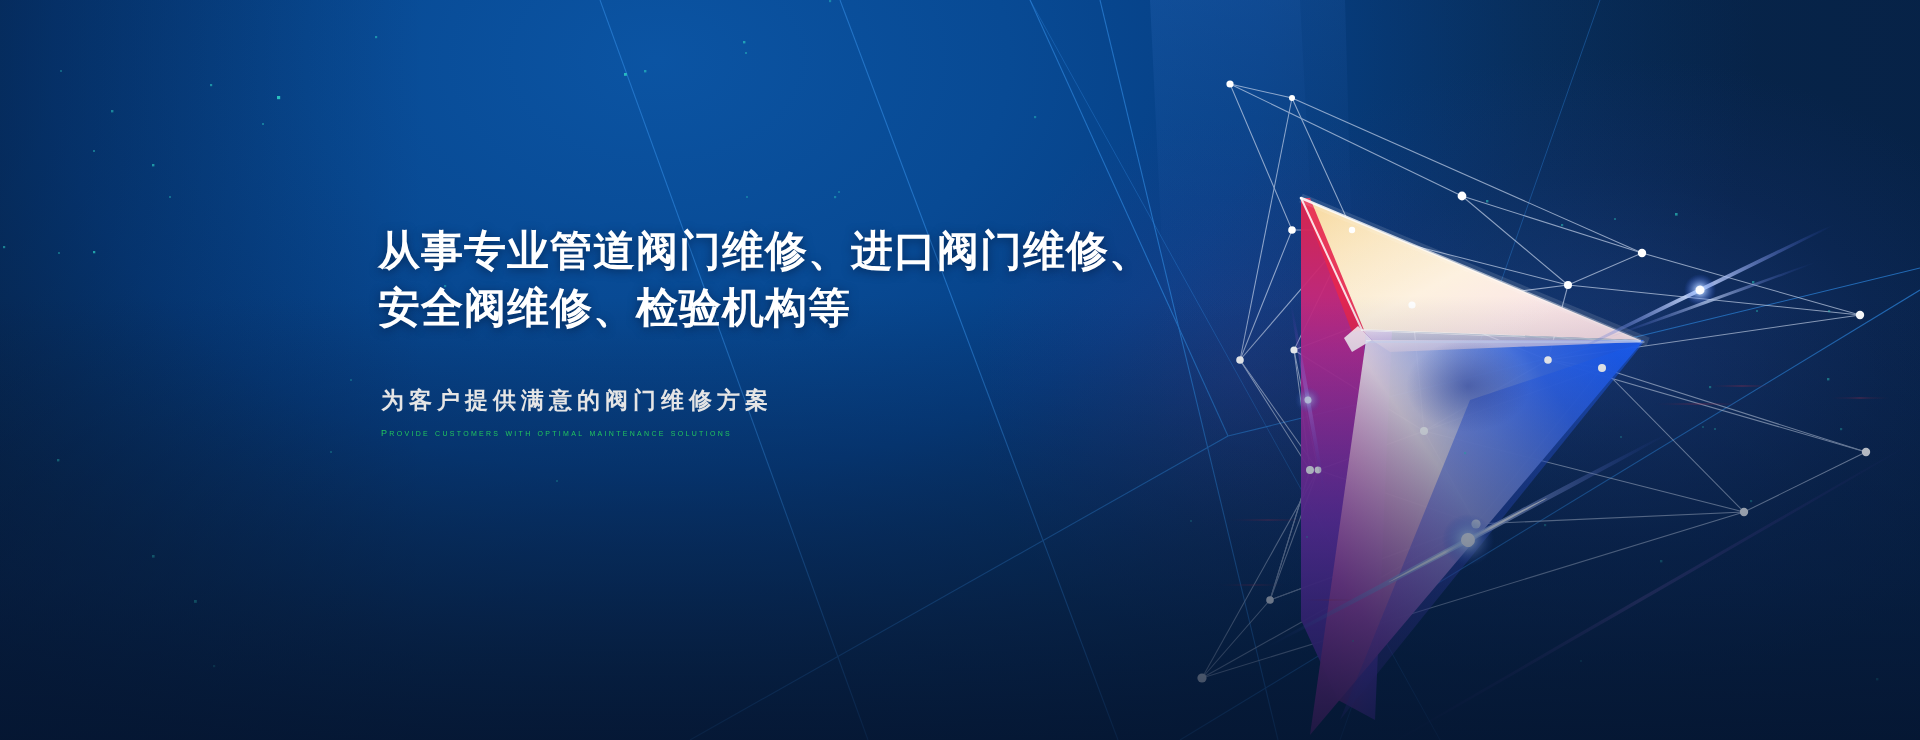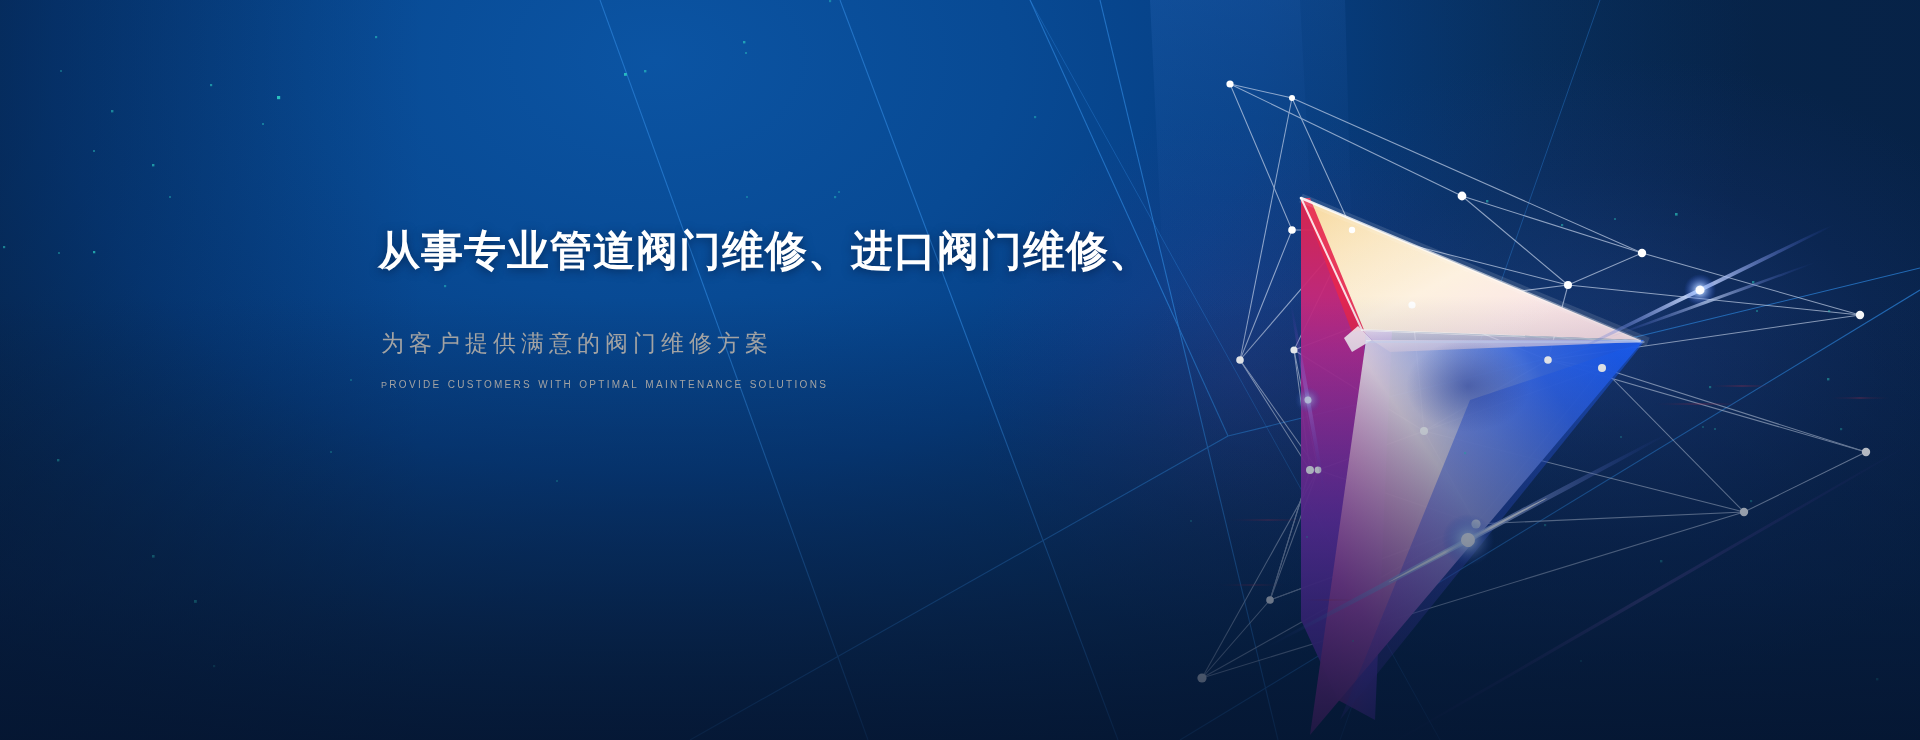--- a/index.html
+++ b/index.html
@@ -62,37 +62,37 @@
     line-height: 57px;
     letter-spacing: 1px;
     white-space: nowrap;
     text-shadow: 0 2px 10px rgba(2,18,48,0.55);
   }
   .sub-wrap {
     margin-top: 48px;
     padding-left: 3px;
   }
   .sub-cn {
-    color: #a3a3a3;
+    color: #e5e5e5;
     font-size: 23px;
-    font-weight: 400;
+    font-weight: 700;
     letter-spacing: 5px;
     line-height: 32px;
     white-space: nowrap;
   }
   .sub-en {
-    color: #a3a3a3;
-    font-size: 14px;
+    color: #22c55e;
+    font-size: 10px;
     font-weight: 400;
     letter-spacing: 2.3px;
     line-height: 20px;
     font-variant: small-caps;
     text-transform: lowercase;
     white-space: nowrap;
-    margin-top: 14px;
+    margin-top: 6px;
   }
   .sub-en::first-letter { font-size: 13px; }
 </style>
 </head>
 <body>
 
 <div id="banner">
 
   <div class="bg-base"></div>
   <div class="bg-darken-left"></div>
@@ -406,20 +406,21 @@
       <rect x="1876" y="678" width="2.4" height="2.4" opacity="0.45"></rect>
       <rect x="1190" y="520" width="2.0" height="2.0" opacity="0.3"></rect>
       <rect x="60" y="70" width="2.0" height="2.0" opacity="0.3"></rect>
     </g>
   </svg>
 
   <div class="bg-darken-bottom"></div>
 
   <div class="copy">
     <div class="headline">从事专业管道阀门维修、进口阀门维修、</div>
+    <div class="headline">安全阀维修、检验机构等</div>
 
     <div class="sub-wrap">
       <div class="sub-cn">为客户提供满意的阀门维修方案</div>
       <div class="sub-en">Provide customers with optimal maintenance solutions</div>
     </div>
   </div>
 
 </div>
 
 </body></html>

